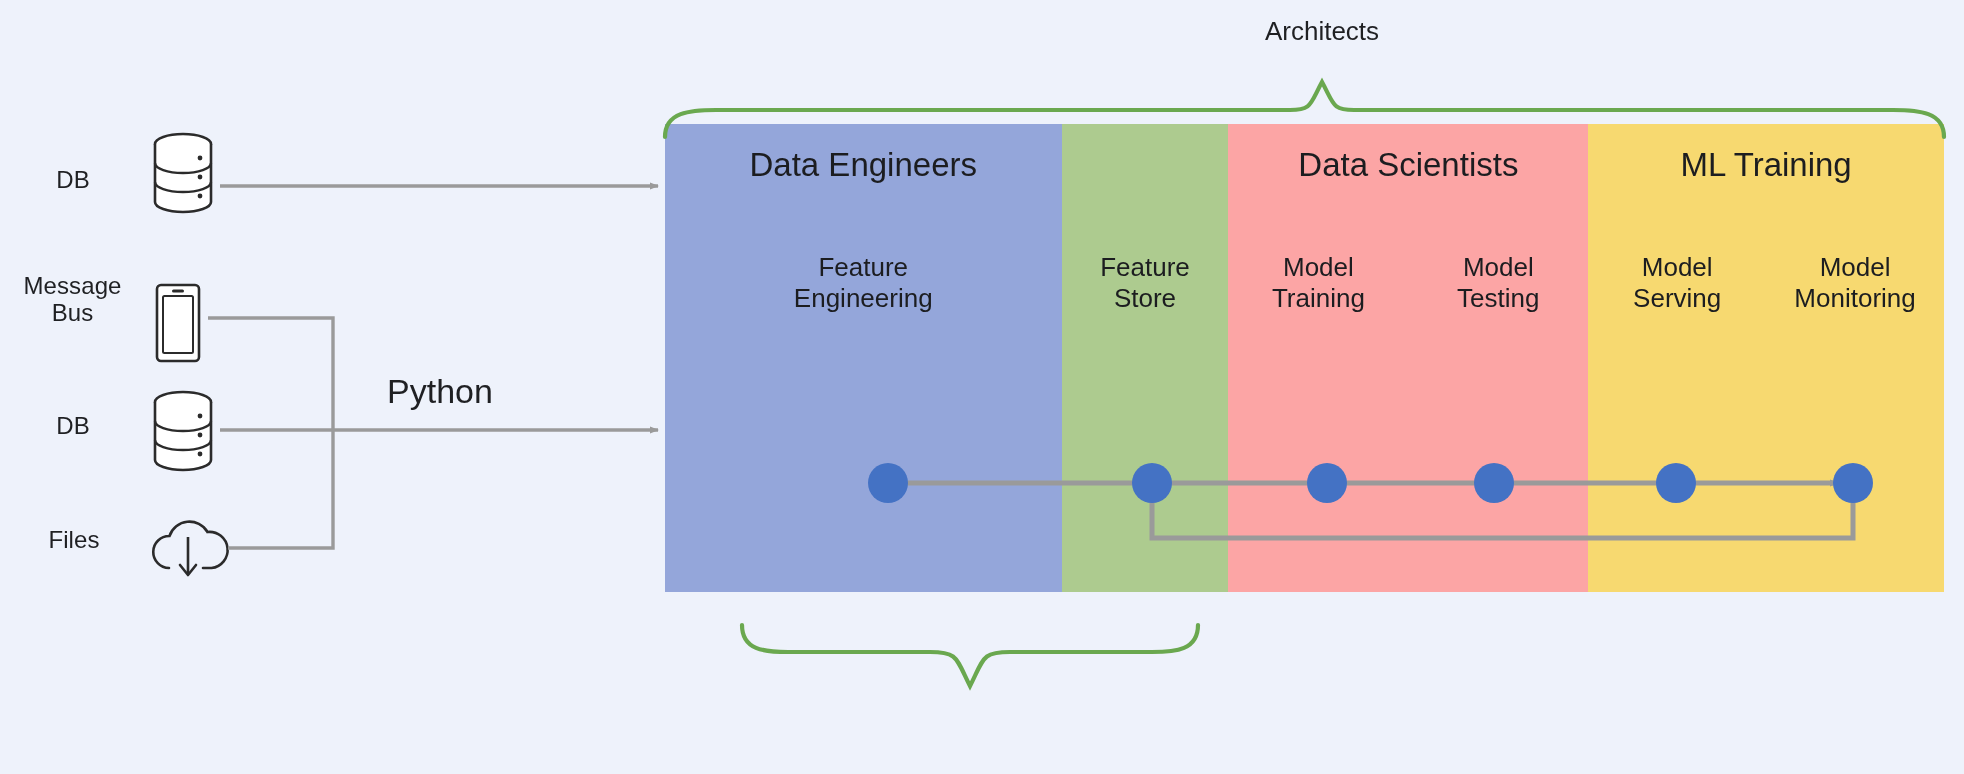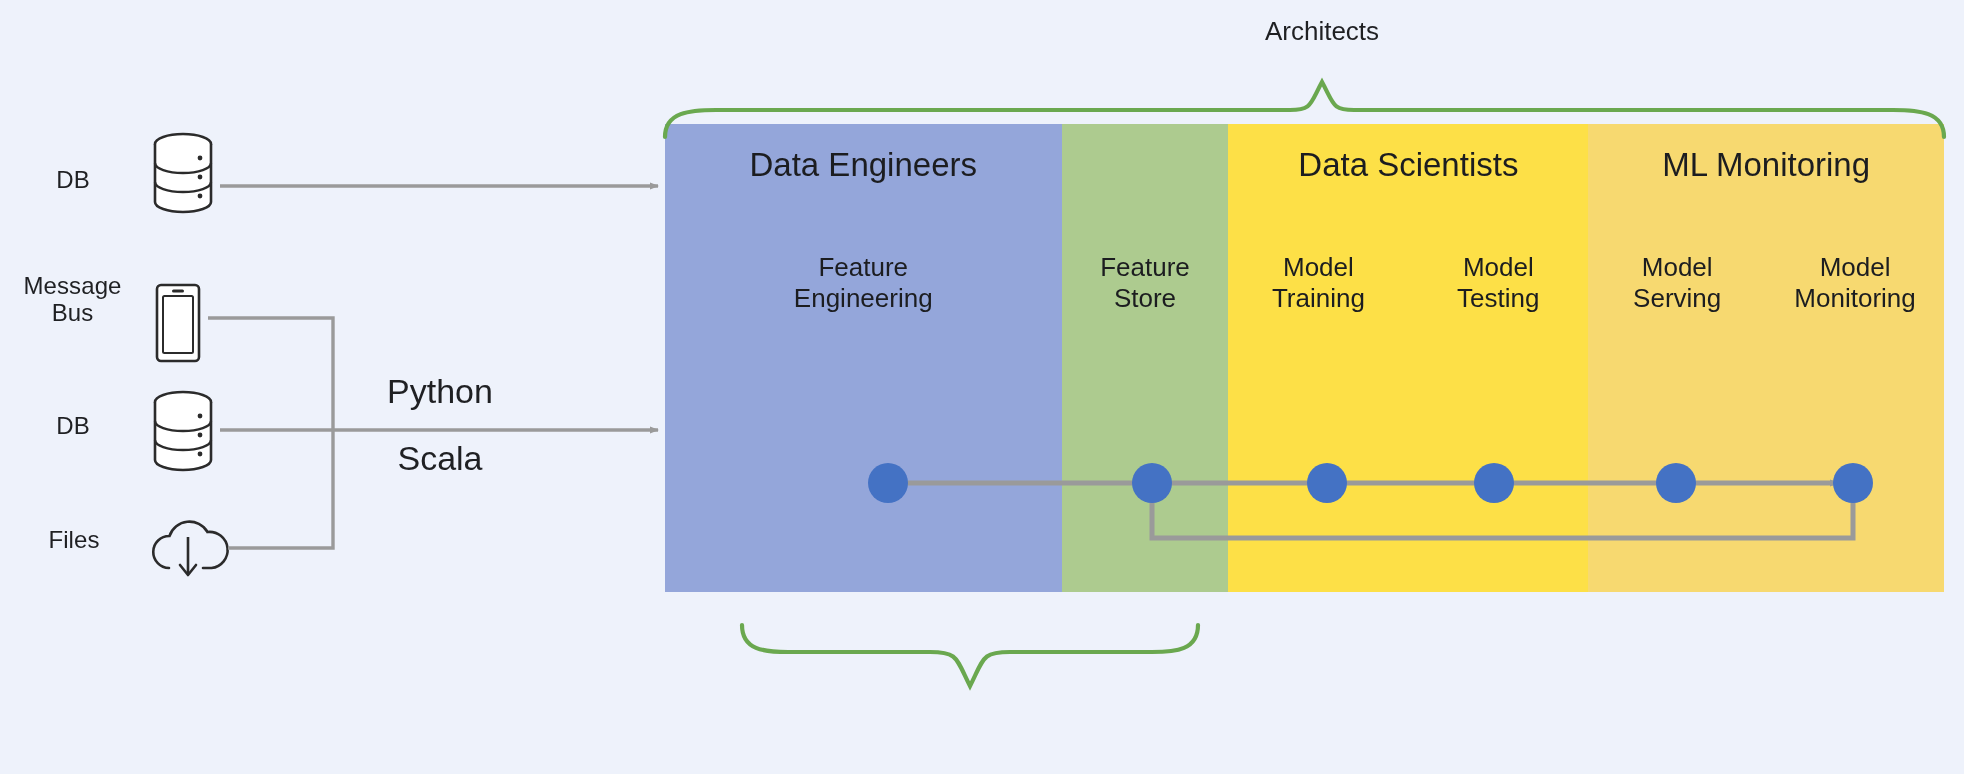--- a/index.html
+++ b/index.html
@@ -113,32 +113,32 @@
     </div>
 
     <div class="lane" style="width:168px;background:#adcb8f;">
       <div class="lane-title"></div>
       <div class="stage-row">
         <div class="stage-cell">Feature
 Store</div>
       </div>
     </div>
 
-    <div class="lane" style="width:354px;background:#fde047;padding-left:8px;">
+    <div class="lane" style="width:354px;background:#fca5a5;padding-left:8px;">
       <div class="lane-title">Data Scientists</div>
       <div class="stage-row">
         <div class="stage-cell">Model
 Training</div>
         <div class="stage-cell">Model
 Testing</div>
       </div>
     </div>
 
     <div class="lane" style="width:358px;background:#f7d970;">
-      <div class="lane-title">ML Monitoring</div>
+      <div class="lane-title">ML Training</div>
       <div class="stage-row">
         <div class="stage-cell">Model
 Serving</div>
         <div class="stage-cell">Model
 Monitoring</div>
       </div>
     </div>
 
   </div>
 
@@ -173,21 +173,20 @@
   </svg>
 
   <div class="src-label" style="left:14px;top:527px;width:120px;">Files</div>
   <svg class="src-icon" style="left:145px;top:510px;" width="86" height="72" viewBox="0 0 86 72">
     <path d="M24 58 a16 16 0 0 1 0.5 -32 a21 21 0 0 1 38 -4 a15 15 0 0 1 4 36 H58" fill="none" stroke="#2b2b2b" stroke-width="2.6" stroke-linecap="round"></path>
     <line x1="43" y1="27" x2="43" y2="63" stroke="#2b2b2b" stroke-width="2.6"></line>
     <path d="M35 55 L43 65 L51 55" fill="none" stroke="#2b2b2b" stroke-width="2.6" stroke-linecap="round" stroke-linejoin="round"></path>
   </svg>
 
   <div class="proto-label" style="left:330px;top:372px;width:220px;">Python</div>
-  <div class="proto-label" style="left:330px;top:439px;width:220px;">Scala</div>
 
   <svg id="wires">
     <defs>
       <marker id="arrowGray" markerWidth="9" markerHeight="9" refX="8" refY="4.5" orient="auto" markerUnits="userSpaceOnUse">
         <path d="M0,1 L9,4.5 L0,8 Z" fill="#9a9a9a"></path>
       </marker>
     </defs>
 
     <line x1="220" y1="186" x2="658" y2="186" stroke="#9a9a9a" stroke-width="3.4" marker-end="url(#arrowGray)"></line>
 

